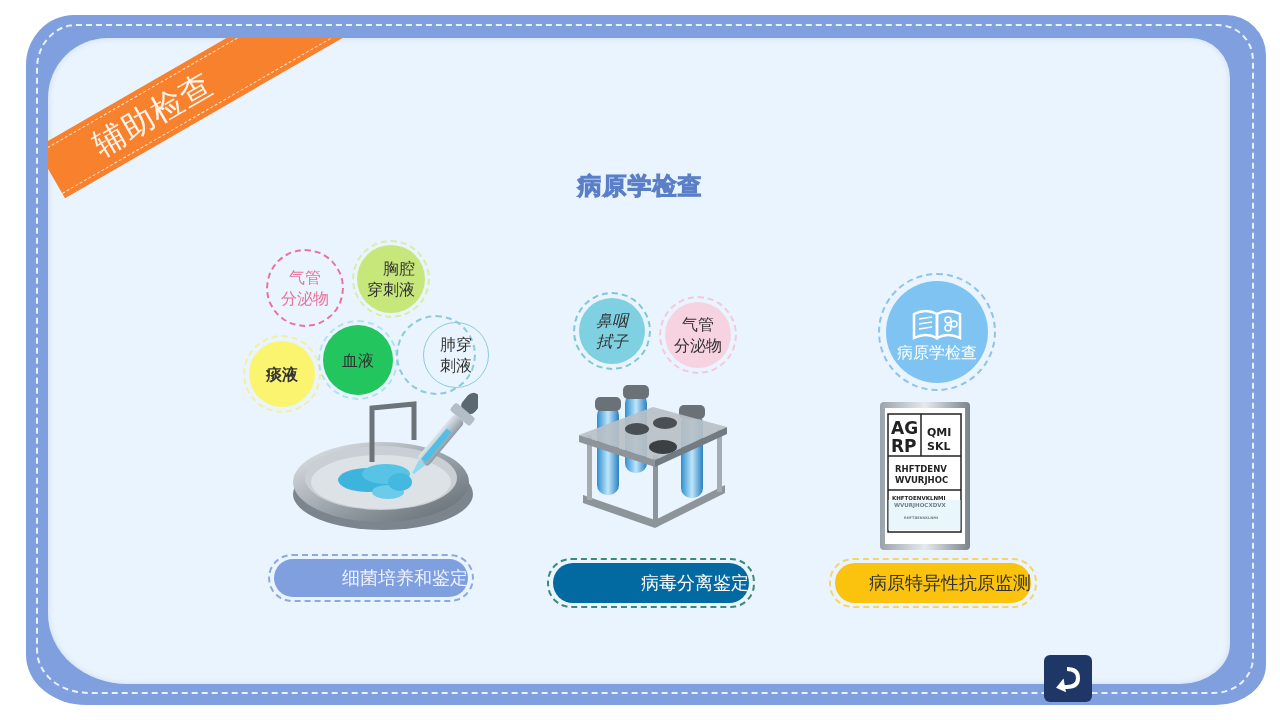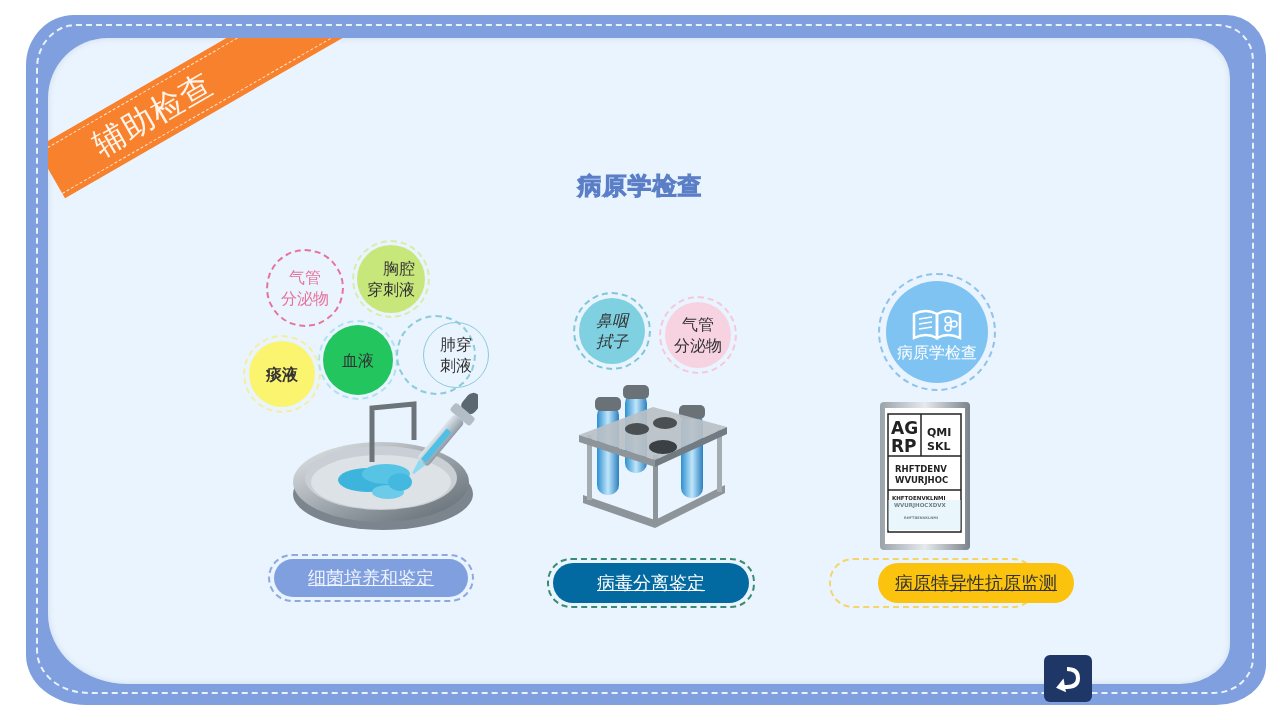--- a/index.html
+++ b/index.html
@@ -18,22 +18,22 @@
                    border-top:1.5px dashed #fde2cc; border-bottom:1.5px dashed #fde2cc; }
   .ribbon-text { position:absolute; left:52px; top:8px; font-size:32px; color:#fff4ea; letter-spacing:1px;
                  font-family:"DejaVu Sans", sans-serif; font-weight:300; }
   .page-title { position:absolute; left:0; width:1280px; top:170px; text-align:center;
                 font-size:24px; font-weight:bold; color:#a9bff0;
                 -webkit-text-stroke:1px #5b7fc7; letter-spacing:1px; }
   .bubble { position:absolute; border-radius:50%; display:flex; align-items:center; justify-content:center;
             text-align:center; font-size:16px; line-height:21px; color:#333; box-sizing:border-box; }
   .bubble-ring { position:absolute; border-radius:50%; border:2px dashed; box-sizing:border-box; }
   .pill-ring { position:absolute; border:2px dashed; border-radius:24px; box-sizing:border-box; }
-  .pill { position:absolute; border-radius:20px; display:flex; align-items:center; justify-content:center;
-          font-size:18px; color:#fff;text-decoration:underline; }
+  .pill { position:absolute; border-radius:20px; display:flex; align-items:center; justify-content:flex-end;
+          font-size:18px; color:#fff; }
   .back-btn { position:absolute; left:1044px; top:655px; width:48px; height:47px; background:#1f3766;
               border-radius:6px; display:flex; align-items:center; justify-content:center; cursor:pointer; }
   .chart-letters { font-family:"DejaVu Sans", sans-serif; font-weight:bold; fill:#222; }
 </style>
 </head>
 <body>
 
 <div class="frame-outer"></div>
 <div class="frame-stitch"></div>
 <div class="frame-inner">
@@ -187,21 +187,21 @@
     <text x="51" y="50" font-size="11" class="chart-letters">SKL</text>
     <text x="19" y="72" font-size="8.5" class="chart-letters">RHFTDENV</text>
     <text x="19" y="83" font-size="8.5" class="chart-letters">WVURJHOC</text>
     <text x="16" y="100" font-size="5.5" class="chart-letters">KHFTOENVKLNMI</text>
     <text x="18" y="107" font-size="5.5" class="chart-letters">WVURJHOCXDVX</text>
     <text x="28" y="119" font-size="3.5" class="chart-letters">RHFTDENVKLNMI</text>
     <rect x="12" y="100" width="73" height="30" fill="#cfeaf8" opacity="0.45"></rect>
   </svg>
 
   <div class="pill-ring" style="left:829px;top:558px;width:208px;height:50px;border-color:#f5d46a;"></div>
-  <div class="pill" style="left:878px;top:563px;width:196px;height:40px;background:#fbc20e;color:#333333;">
+  <div class="pill" style="left:835px;top:563px;width:196px;height:40px;background:#fbc20e;color:#333333;">
     <span>病原特异性抗原监测</span>
   </div>
 </div>
 
 <div class="back-btn">
   <svg width="30" height="30" viewBox="0 0 30 30">
     <path d="M14 5 Q25 5 25 14 Q25 23 14 23 L11 23" stroke="#ffffff" stroke-width="4" fill="none"></path>
     <polygon points="3,23 12,15 12,29" fill="#ffffff" transform="rotate(-10 8 23)"></polygon>
   </svg>
 </div>

